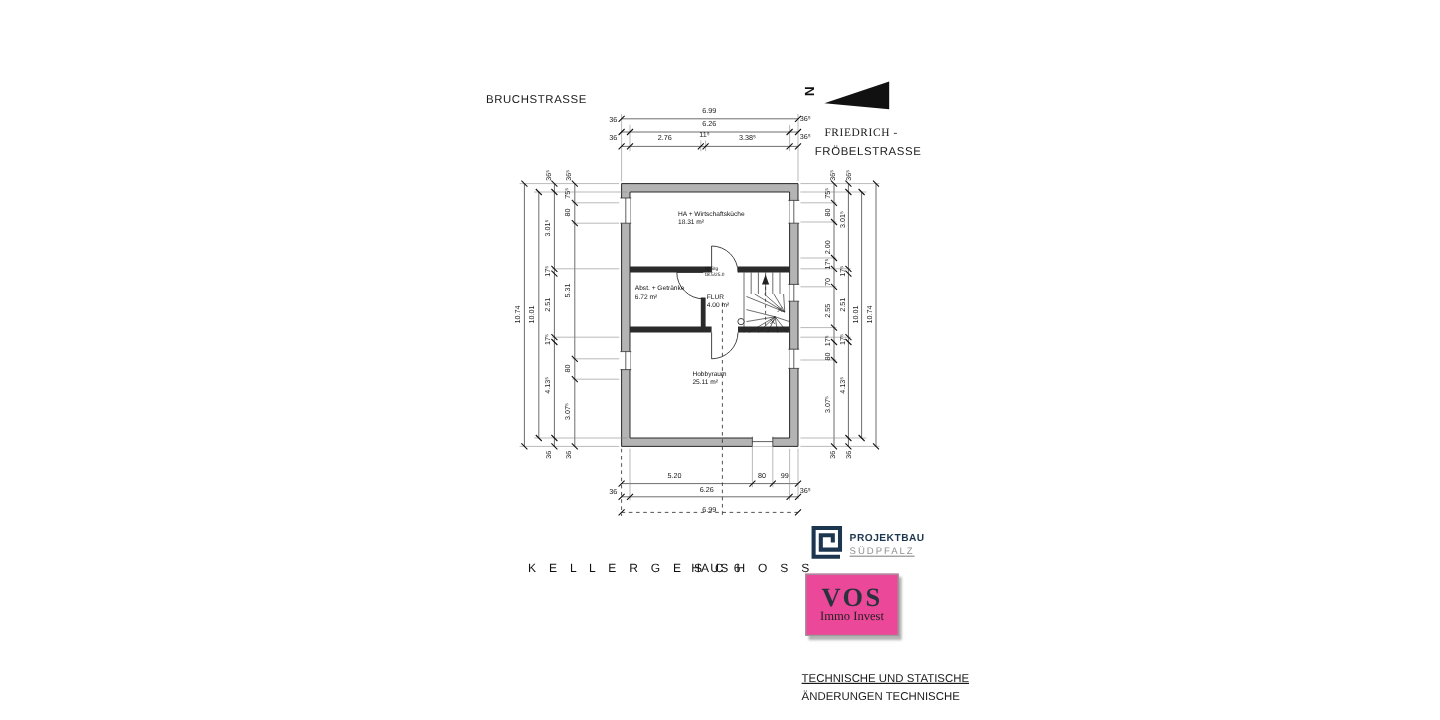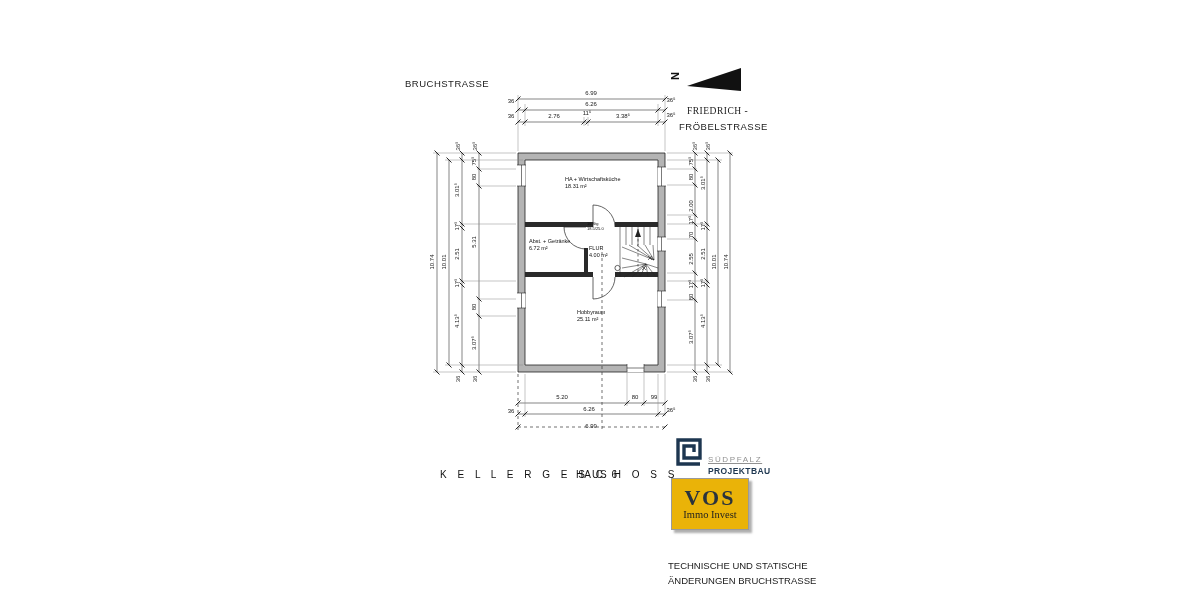--- a/index.html
+++ b/index.html
@@ -12,21 +12,21 @@
   .dimv{font-size:6px;transform:translate(-50%,-50%) rotate(-90deg);}
   .room{font-size:5.5px;line-height:1.15;color:#111;}
   .tiny{font-size:4px;line-height:1.1;color:#111;}
   .street{font-size:9.5px;letter-spacing:0.5px;color:#1a1a1a;}
   .title-main{font-size:10px;letter-spacing:4px;color:#111;}
   .title-sub{font-size:10px;letter-spacing:1px;color:#111;}
   .disc{font-size:9.5px;color:#1a1a1a;line-height:15px;}
   .north-n{font-size:11px;font-weight:bold;transform:rotate(-90deg);color:#111;}
   .pb-line1{font-size:8.5px;font-weight:bold;letter-spacing:0.4px;}
   .pb-line2{font-size:8px;letter-spacing:1.6px;}
-  .vos-box{position:absolute;left:671px;top:478px;width:76px;height:50px;background:#eab308;
+  .vos-box{position:absolute;left:671px;top:478px;width:76px;height:50px;background:#ec4899;
            border:1px solid #9a9a9a;box-shadow:3px 3px 2px rgba(110,110,110,0.55);
            display:flex;flex-direction:column;align-items:center;justify-content:center;}
   .vos-main{font-family:"Liberation Serif",serif;font-weight:bold;font-size:22px;
             letter-spacing:2px;color:#2a333d;line-height:22px;}
   .vos-sub{font-family:"Liberation Serif",serif;font-size:10.5px;color:#1f1f1f;line-height:12px;}
 </style>
 </head>
 <body>
 
 <div id="stage">
@@ -181,24 +181,24 @@
   <div class="lbl dimv" style="left:714px;top:262px;">10.01</div>
   <div class="lbl dimv" style="left:726px;top:262px;">10.74</div>
   <div class="lbl dimv" style="left:695px;top:146px;">36⁵</div>
   <div class="lbl dimv" style="left:708px;top:146px;">36⁵</div>
   <div class="lbl dimv" style="left:695px;top:379px;">36</div>
   <div class="lbl dimv" style="left:708px;top:379px;">36</div>
 
   <div class="lbl title-main" style="left:440px;top:469px;">K E L L E R G E S C H O S S</div>
   <div class="lbl title-sub" style="left:576px;top:469px;">HAUS 6</div>
 
-  <div class="lbl pb-line1" style="left:708px;top:443px;color:#1d3650;margin-top:23px;">PROJEKTBAU</div>
+  <div class="lbl pb-line1" style="left:708px;top:443px;color:#1d3650;">PROJEKTBAU</div>
   <div class="lbl pb-line2" style="left:708px;top:455px;color:#919191;text-decoration:underline;">SÜDPFALZ</div>
 
   <div class="vos-box">
     <div class="vos-main">VOS</div>
     <div class="vos-sub">Immo Invest</div>
   </div>
 
-  <div class="lbl disc" style="left:668px;top:558px;">TECHNISCHE UND STATISCHE</div>
-  <div class="lbl disc" style="left:668px;top:573px;">ÄNDERUNGEN BRUCHSTRASSE</div>
+  <div class="lbl disc" style="left:668px;top:558px;text-decoration:underline;">TECHNISCHE UND STATISCHE</div>
+  <div class="lbl disc" style="left:668px;top:573px;">ÄNDERUNGEN TECHNISCHE</div>
 
 </div>
 
 </body></html>

